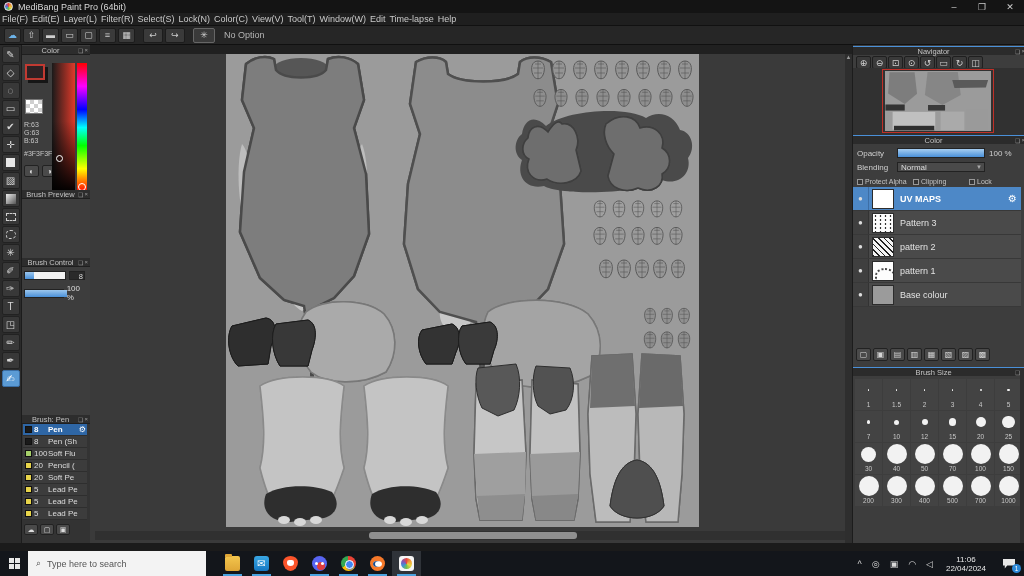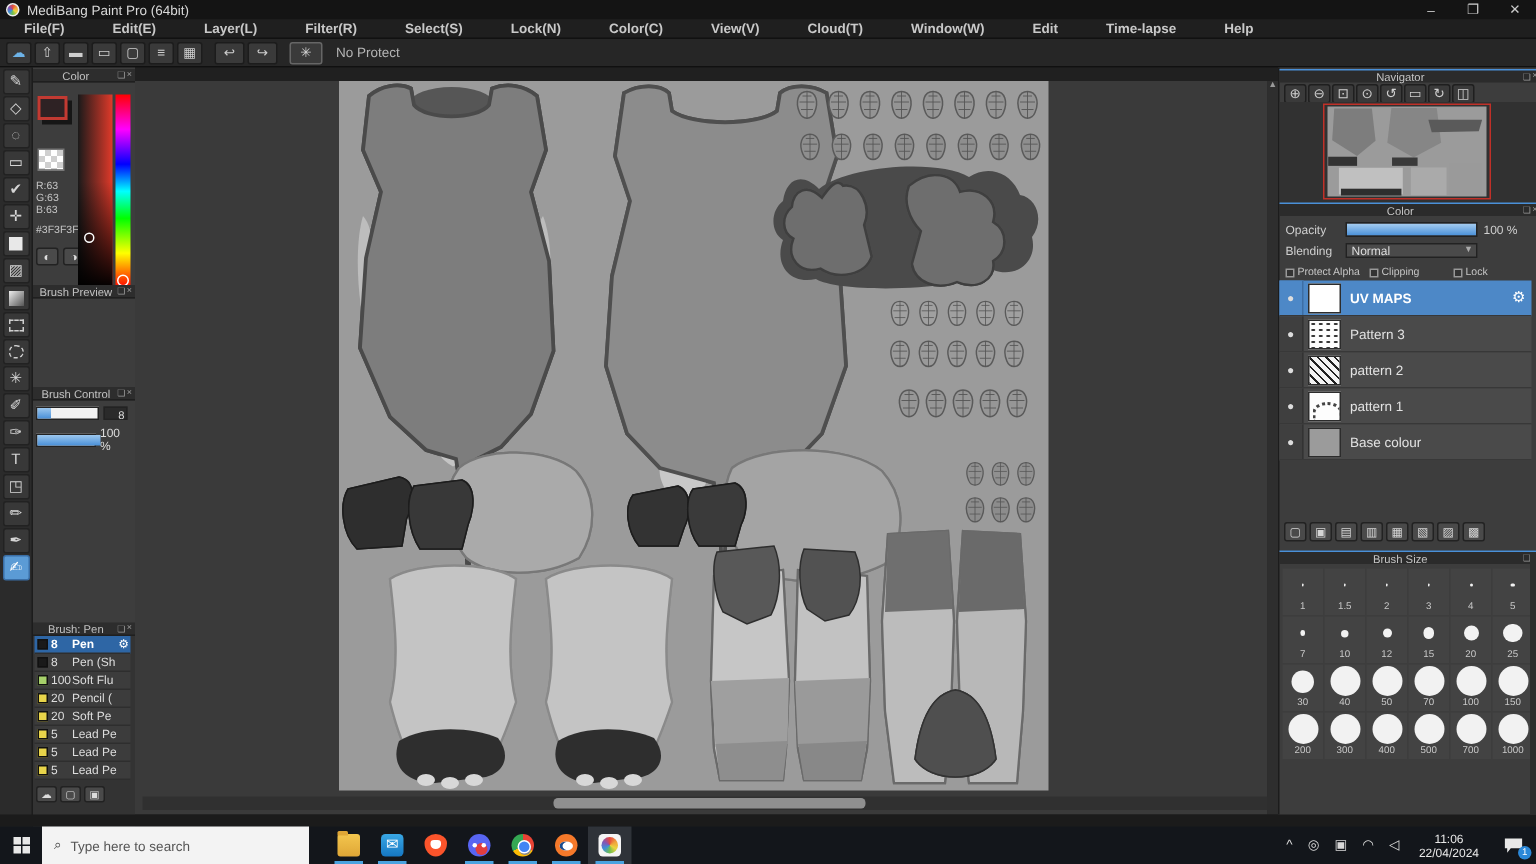--- a/index.html
+++ b/index.html
@@ -7,21 +7,21 @@
     font-family:"Liberation Sans","DejaVu Sans",sans-serif; color:#ccc; }
   .abs { position:absolute; }
   #stage { position:relative; width:1024px; height:419px; }
 
   
   #titlebar { left:0; top:0; width:1024px; height:13px; background:#141414; display:flex; align-items:center; font-size:9px; color:#d8d8d8; }
   #app-icon { width:9px; height:9px; border-radius:50%; margin:0 5px 0 4px;
     background:conic-gradient(#e5483f,#f0a23c,#ead43f,#6fbf4e,#3f8fd8,#8455b5,#e5483f); border:1px solid #eee; }
   .winctl { position:absolute; top:0; height:13px; width:28px; display:flex; align-items:center; justify-content:center; font-size:9px; color:#ccc; }
   #menubar { left:0; top:13px; width:1024px; height:13px; background:#1f1f1f; display:flex; align-items:center; font-size:9px; color:#c9c9c9; border-bottom:1px solid #111; }
-  .menu-item { padding:0 16px; height:13px; line-height:13px;font-weight:bold; }
+  .menu-item { padding:0 2px; height:13px; line-height:13px; }
   #toolbar { left:0; top:26px; width:1024px; height:19px; background:#262626; display:flex; align-items:center; border-bottom:1px solid #101010; }
   .tb-btn { width:17px; height:15px; margin:0 1px; background:#3a3a3a; border:1px solid #1c1c1c; border-radius:2px;
     display:flex; align-items:center; justify-content:center; font-size:9px; color:#cfcfcf; }
   .tb-btn.blue { color:#6db3e8; }
   .tb-sep { width:6px; }
   #no-option { font-size:9px; color:#b5b5b5; margin-left:8px; }
 
   
   #toolstrip { left:0; top:45px; width:22px; height:506px; background:#2b2b2b; border-right:1px solid #1c1c1c; }
   .tool-btn { width:18px; height:17px; margin:1px auto; background:#383838; border:1px solid #222; border-radius:2px;
@@ -173,21 +173,21 @@
 
   <div id="menubar" class="abs">
       <div class="menu-item">File(F)</div>
       <div class="menu-item">Edit(E)</div>
       <div class="menu-item">Layer(L)</div>
       <div class="menu-item">Filter(R)</div>
       <div class="menu-item">Select(S)</div>
       <div class="menu-item">Lock(N)</div>
       <div class="menu-item">Color(C)</div>
       <div class="menu-item">View(V)</div>
-      <div class="menu-item">Cloud(T)</div>
+      <div class="menu-item">Tool(T)</div>
       <div class="menu-item">Window(W)</div>
       <div class="menu-item">Edit</div>
       <div class="menu-item">Time-lapse</div>
       <div class="menu-item">Help</div>
     </div>
 
   <div id="toolbar" class="abs">
     <div style="width:3px;"></div>
     <span id="tb-icons" style="display:flex;">
         <div class="tb-btn blue">☁</div>
@@ -202,21 +202,21 @@
     <div class="tb-btn" style="width:20px;">
         <span>↩</span>
       </div>
     <div class="tb-btn" style="width:20px;">
         <span>↪</span>
       </div>
     <span class="tb-sep"></span>
     <div class="tb-btn" style="width:22px;border-color:#666;">
         <span>✳</span>
       </div>
-    <span id="no-option">No Protect</span>
+    <span id="no-option">No Option</span>
   </div>
 
   <div id="toolstrip" class="abs">
       <div class="tool-btn">✎</div>
       <div class="tool-btn">◇</div>
       <div class="tool-btn">◌</div>
       <div class="tool-btn">▭</div>
       <div class="tool-btn">✔</div>
       <div class="tool-btn">✛</div>
       <div class="tool-btn">

